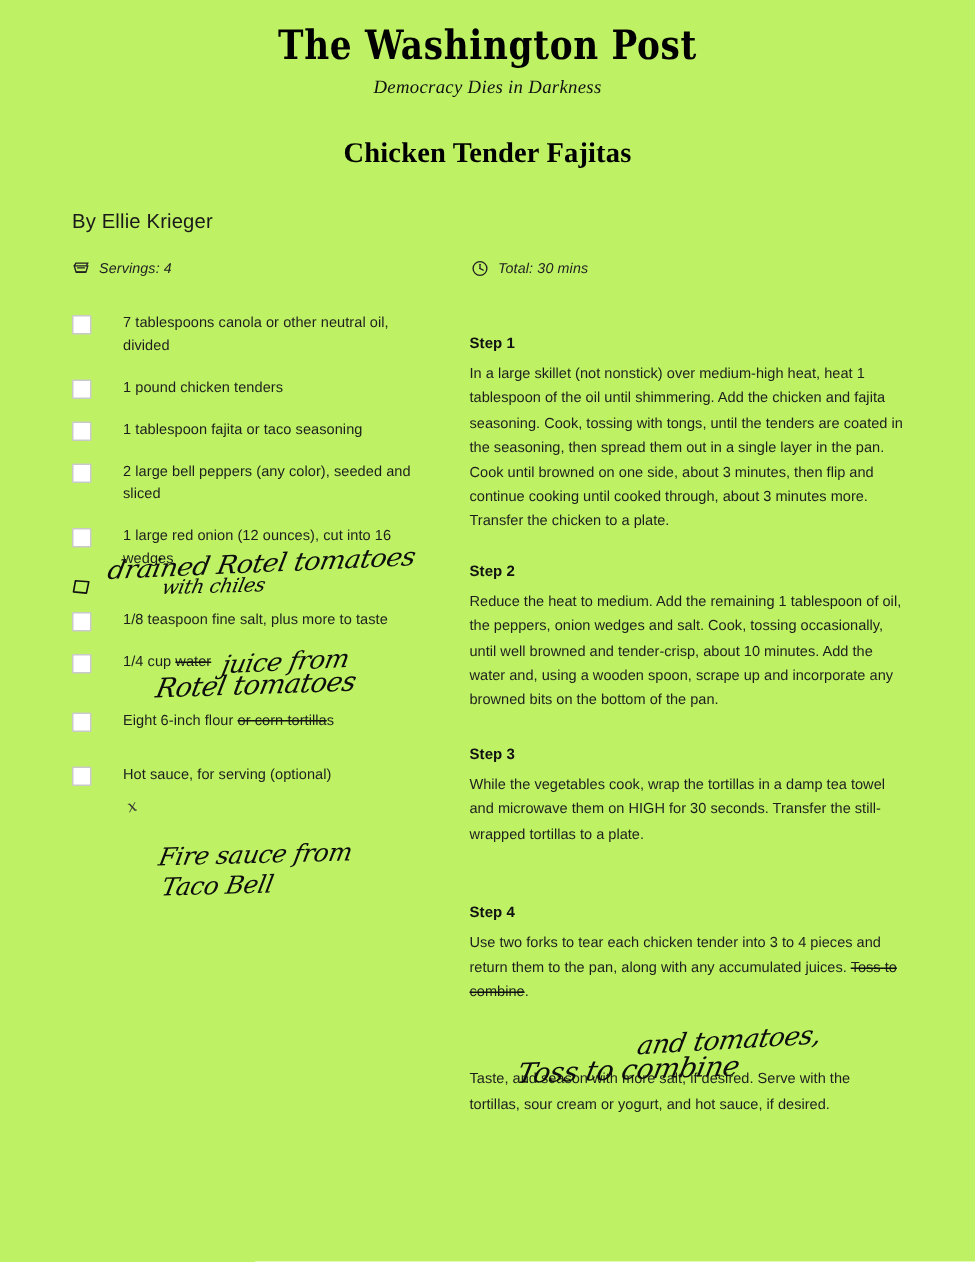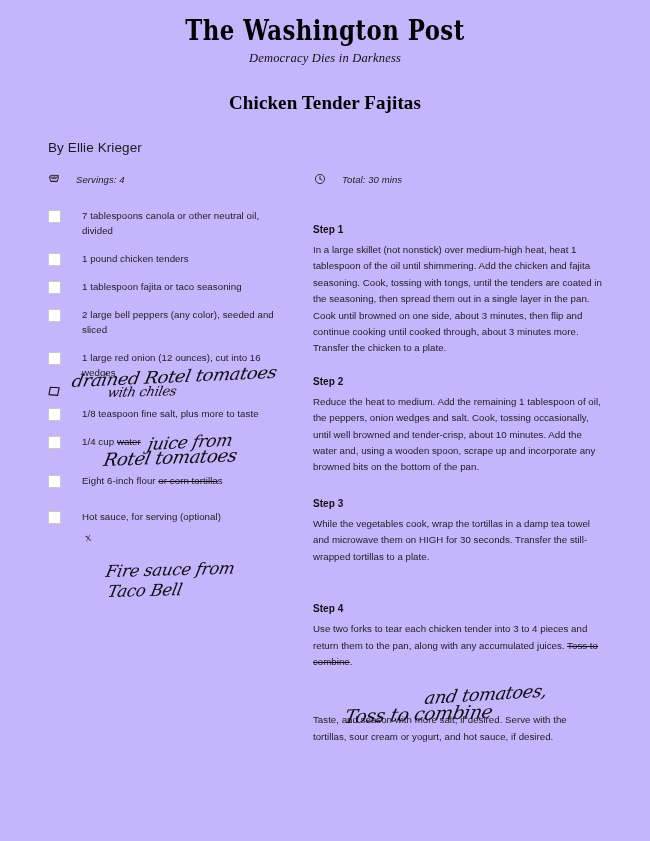--- a/index.html
+++ b/index.html
@@ -13,21 +13,21 @@
     position: relative;
     font-family: "Liberation Sans", sans-serif;
     color: #1a1a1a;
     overflow: hidden;
   }
 
   .page {
     position: relative;
     width: 650px;
     height: 841px;
-    background: #c4b5fd;
+    background: #bef264;
   }
 
   
   .masthead {
     text-align: center;
     padding-top: 16px;
   }
   .masthead-title {
     font-family: "DejaVu Serif", serif;
     font-weight: 700;
@@ -69,21 +69,21 @@
     position: absolute;
     left: 48px;
     top: 173px;
     width: 554px;
     height: 16px;
   }
   .meta-item {
     position: absolute;
     display: flex;
     align-items: center;
-    gap: 16px;
+    gap: 6px;
     font-size: 9.5px;
     font-style: italic;
     color: #222;
     letter-spacing: 0.1px;
   }
   .meta-servings { left: 0; }
   .meta-total { left: 266px; }
   .meta-icon {
     display: inline-block;
     width: 12px;

